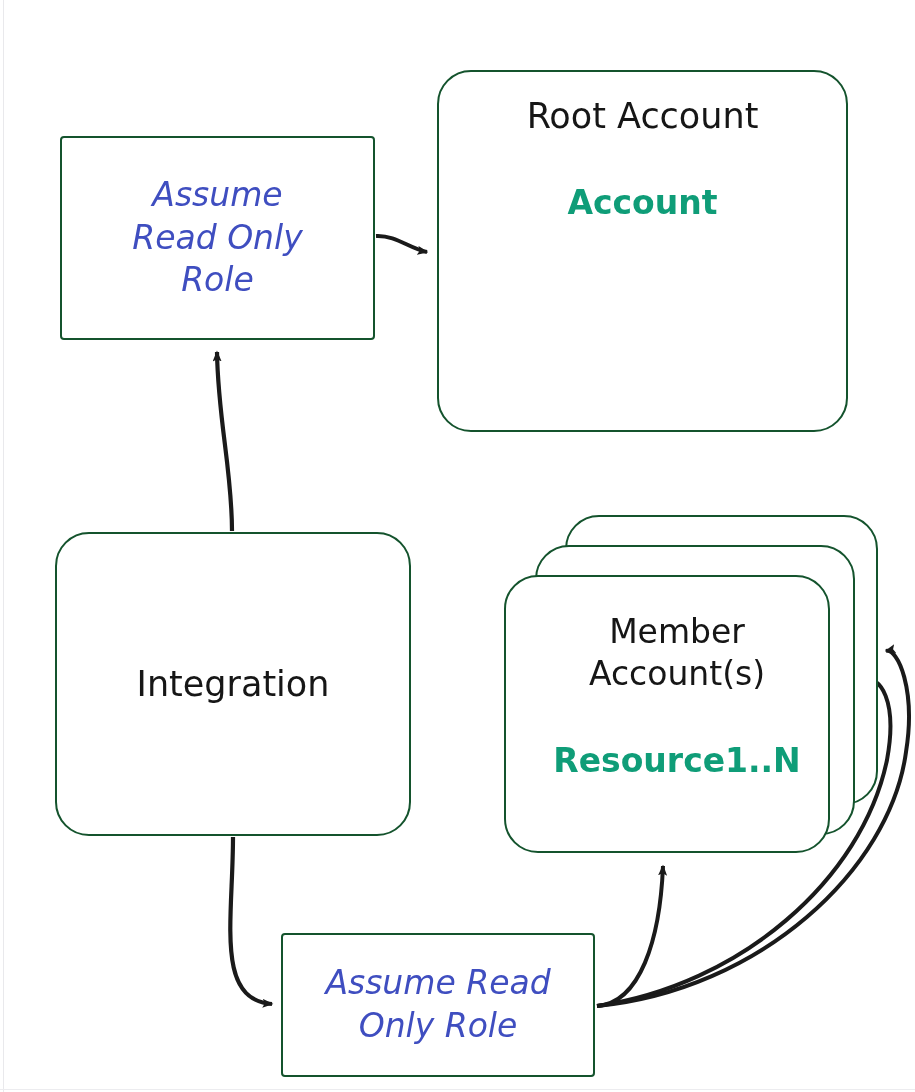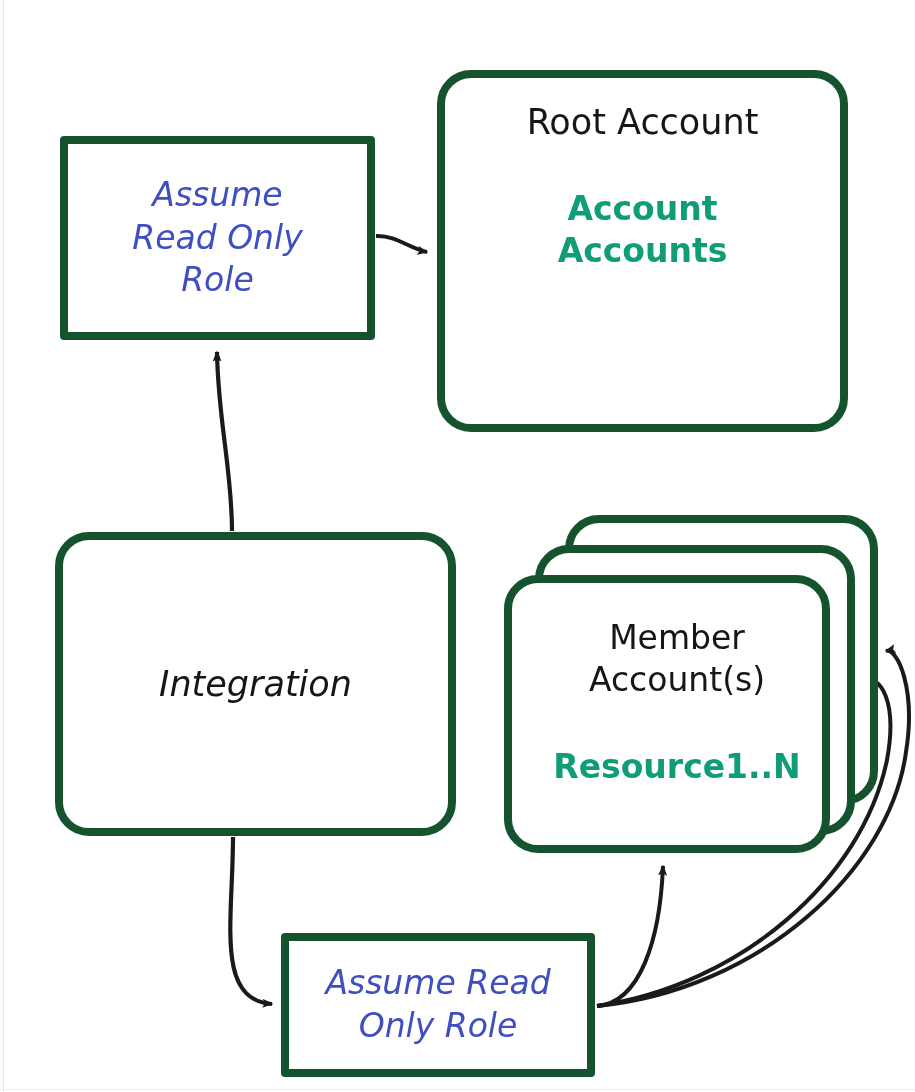--- a/index.html
+++ b/index.html
@@ -38,21 +38,21 @@
     left: 0; top: 0;
     width: 915px;
     height: 1092px;
     pointer-events: none;
   }
 
   .node {
     position: absolute;
     box-sizing: border-box;
     background: #ffffff;
-    border: 8px solid #14532d;
+    border: 2px solid #14532d;
     display: flex;
     flex-direction: column;
     align-items: center;
     justify-content: center;
     text-align: center;
   }
   .node.rounded { border-radius: 34px; }
   .node.rect { border-radius: 4px; }
 
   .label-plain {
@@ -84,23 +84,22 @@
 
   #root-account {
     left: 437px; top: 70px; width: 411px; height: 362px;
     justify-content: flex-start;
     padding-top: 22px;
   }
   #root-account .title { font-size: 35px; }
   #root-account .actions { margin-top: 44px; font-size: 33px; }
 
   #integration-account {
-    left: 55px; top: 532px; width: 401px; height: 304px;
+    left: 55px; top: 532px; width: 356px; height: 304px;
     font-size: 35px;
-    font-style: italic;
   }
 
   .member-stack { position: absolute; left: 0; top: 0; padding-left: 20px; }
   #member-back {
     left: 565px; top: 515px; width: 313px; height: 290px;
     z-index: 1;
   }
   #member-mid {
     left: 535px; top: 545px; width: 320px; height: 290px;
     z-index: 2;
@@ -164,21 +163,20 @@
       <div>Assume</div>
       <div>Read Only</div>
       <div>Role</div>
     </div>
   </div>
 
   <div class="node rounded" id="root-account">
     <div class="label-plain title">Root Account</div>
     <div class="label-accent actions">
       <div>Account</div>
-      <div>Accounts</div>
     </div>
   </div>
 
   <div class="node rounded" id="integration-account">
     <div class="label-plain">
       <div>Integration</div>
     </div>
   </div>
 
   <div class="node rect" id="assume-ro-bottom">

